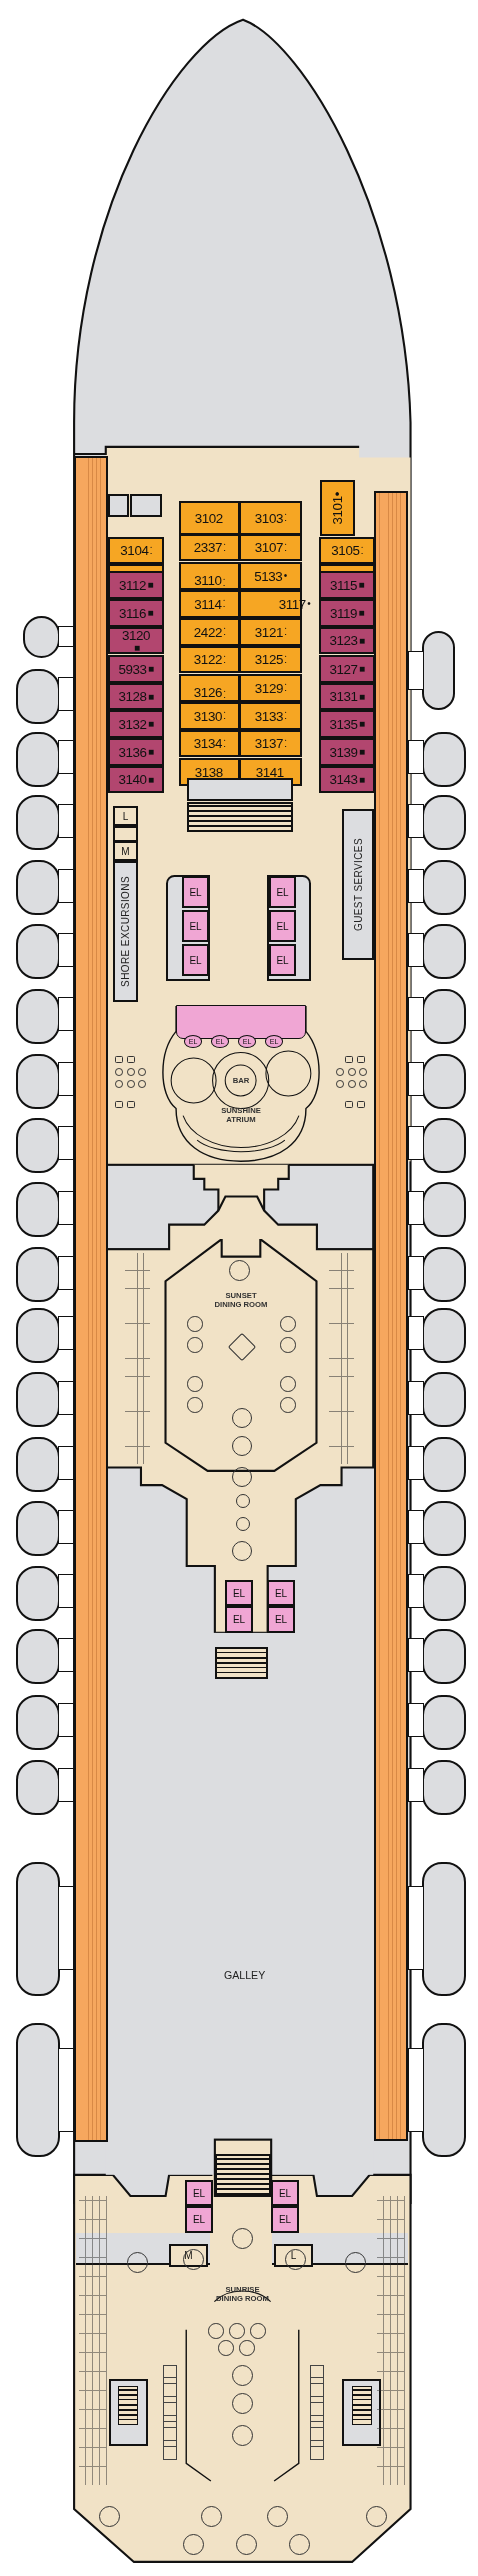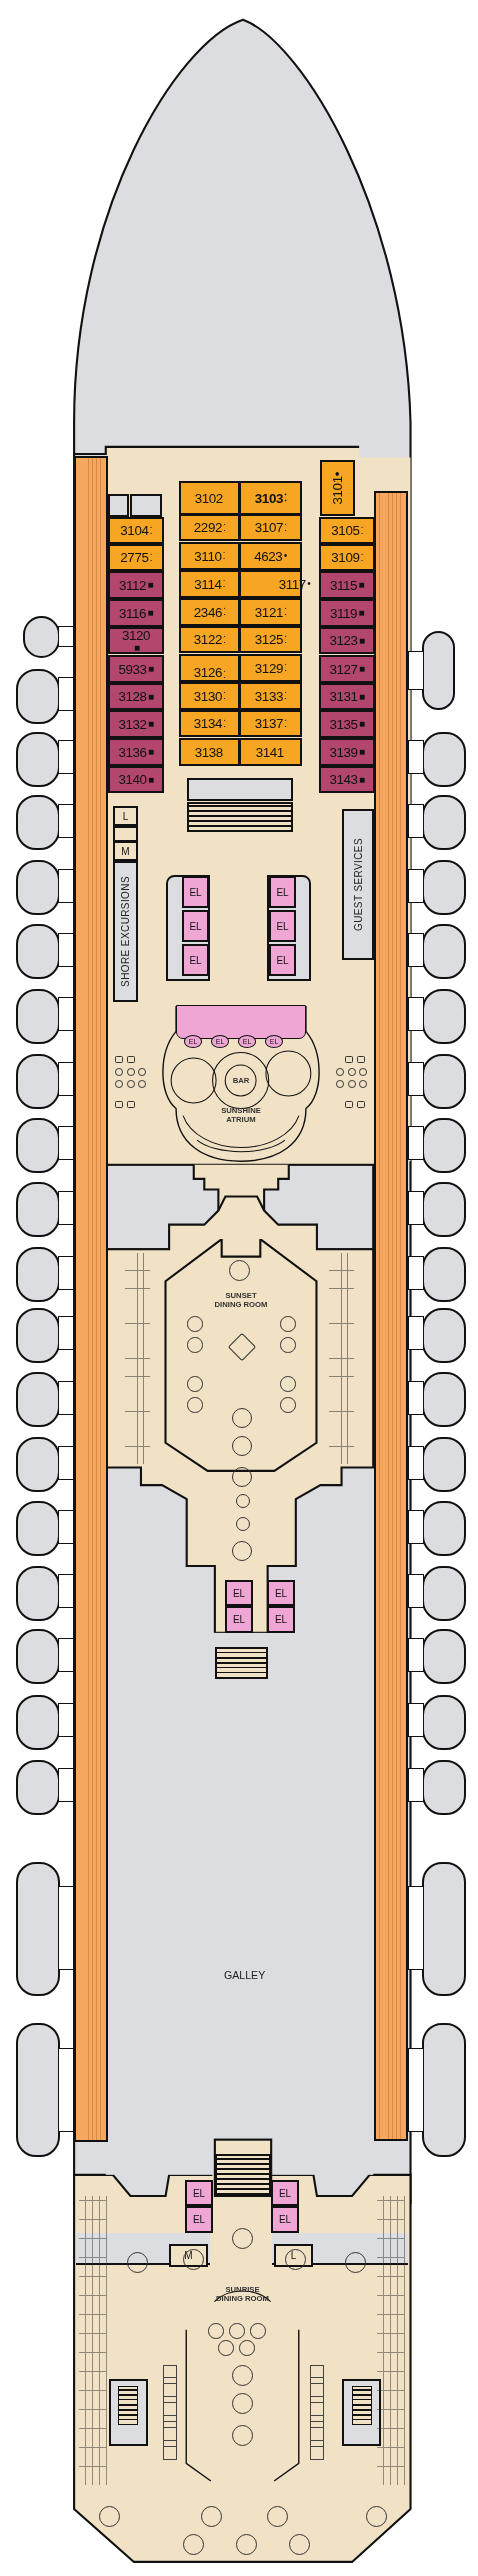--- a/index.html
+++ b/index.html
@@ -1,20 +1,20 @@
 <!DOCTYPE html>
 <html style="font-size:11.3px"><head>
 <meta charset="utf-8">
 <style>
   html,body{margin:0;padding:0;background:#ffffff;}
   body{width:479px;height:2576px;position:relative;overflow:hidden;font-family:"Liberation Sans",sans-serif;}
   .abs{position:absolute;box-sizing:border-box;}
   .hull-svg{position:absolute;left:0;top:0;}
   .cabin{position:absolute;box-sizing:border-box;border:2.1px solid #111;display:flex;align-items:center;justify-content:center;font-size:13.4px;color:#111;letter-spacing:-0.4px;white-space:nowrap;}
-  .cabin.orange{background:#f6a623;}
+  .cabin.orange{background:#f6a623;margin-top:20px;}
   .cabin.purple{background:#b2466f;}
   .cabin .mark{font-size:10px;margin-left:1.4px;line-height:1;}
   .el{position:absolute;box-sizing:border-box;background:#f0a6d4;border:2.1px solid #111;display:flex;align-items:center;justify-content:center;font-size:10px;color:#111;}
   .util{position:absolute;box-sizing:border-box;background:#f1e2c6;border:2.1px solid #111;display:flex;align-items:center;justify-content:center;font-size:10px;color:#111;}
   .vlabel{position:absolute;box-sizing:border-box;background:#dcdde0;border:2.1px solid #111;display:flex;align-items:center;justify-content:center;}
   .vlabel span{writing-mode:vertical-rl;transform:rotate(180deg);font-size:10px;letter-spacing:0.4px;color:#222;}
   .room-label{position:absolute;text-align:center;font-size:7.7px;font-weight:bold;color:#333;line-height:9.1px;}
   .galley{position:absolute;font-size:10.6px;color:#222;}
   .deck{position:absolute;box-sizing:border-box;border:2.1px solid #111;background:repeating-linear-gradient(90deg,#f6a75e 0 3.5px,#d88945 3.5px 4.2px);}
   .lifeboat{position:absolute;box-sizing:border-box;background:#dcdde0;border:2.1px solid #111;border-radius:20px;}
@@ -186,33 +186,33 @@
   <div class="cabin purple" style="left:108px;top:766px;width:56px;height:27px;">
       <span>3140</span>
       <span class="mark">■</span>
     </div>
 
   <div class="cabin orange" style="left:179px;top:481px;width:61px;height:34px;">
       <span>3102</span>
       <span class="mark"></span>
     </div>
   <div class="cabin orange" style="left:179px;top:514px;width:61px;height:27.4px;">
-      <span>2292</span>
-      <span class="mark">⁚</span>
-    </div>
-  <div class="cabin orange" style="left:179px;top:542px;width:61px;height:28px;">
+      <span>2337</span>
+      <span class="mark">⁚</span>
+    </div>
+  <div class="cabin orange" style="left:179px;top:542px;width:61px;height:28px;align-items:flex-end;">
       <span>3110</span>
       <span class="mark">⁚</span>
     </div>
   <div class="cabin orange" style="left:179px;top:570px;width:61px;height:28px;">
       <span>3114</span>
       <span class="mark">⁚</span>
     </div>
   <div class="cabin orange" style="left:179px;top:598px;width:61px;height:28px;">
-      <span>2346</span>
+      <span>2422</span>
       <span class="mark">⁚</span>
     </div>
   <div class="cabin orange" style="left:179px;top:626px;width:61px;height:27.4px;">
       <span>3122</span>
       <span class="mark">⁚</span>
     </div>
   <div class="cabin orange" style="left:179px;top:654px;width:61px;height:28px;align-items:flex-end;">
       <span>3126</span>
       <span class="mark">⁚</span>
     </div>
@@ -222,30 +222,30 @@
     </div>
   <div class="cabin orange" style="left:179px;top:710px;width:61px;height:27.4px;">
       <span>3134</span>
       <span class="mark">⁚</span>
     </div>
   <div class="cabin orange" style="left:179px;top:738px;width:61px;height:28px;">
       <span>3138</span>
       <span class="mark"></span>
     </div>
 
-  <div class="cabin orange" style="left:239px;top:481px;width:63px;height:34px;font-weight:bold;">
+  <div class="cabin orange" style="left:239px;top:481px;width:63px;height:34px;">
       <span>3103</span>
       <span class="mark">⁚</span>
     </div>
   <div class="cabin orange" style="left:239px;top:514px;width:63px;height:27.4px;">
       <span>3107</span>
       <span class="mark">⁚</span>
     </div>
   <div class="cabin orange" style="left:239px;top:542px;width:63px;height:28px;">
-      <span>4623</span>
+      <span>5133</span>
       <span class="mark">•</span>
     </div>
   <div class="cabin orange" style="left:239px;top:570px;width:63px;height:28px;padding-left:48px;">
       <span>3117</span>
       <span class="mark">•</span>
     </div>
   <div class="cabin orange" style="left:239px;top:598px;width:63px;height:28px;">
       <span>3121</span>
       <span class="mark">⁚</span>
     </div>

